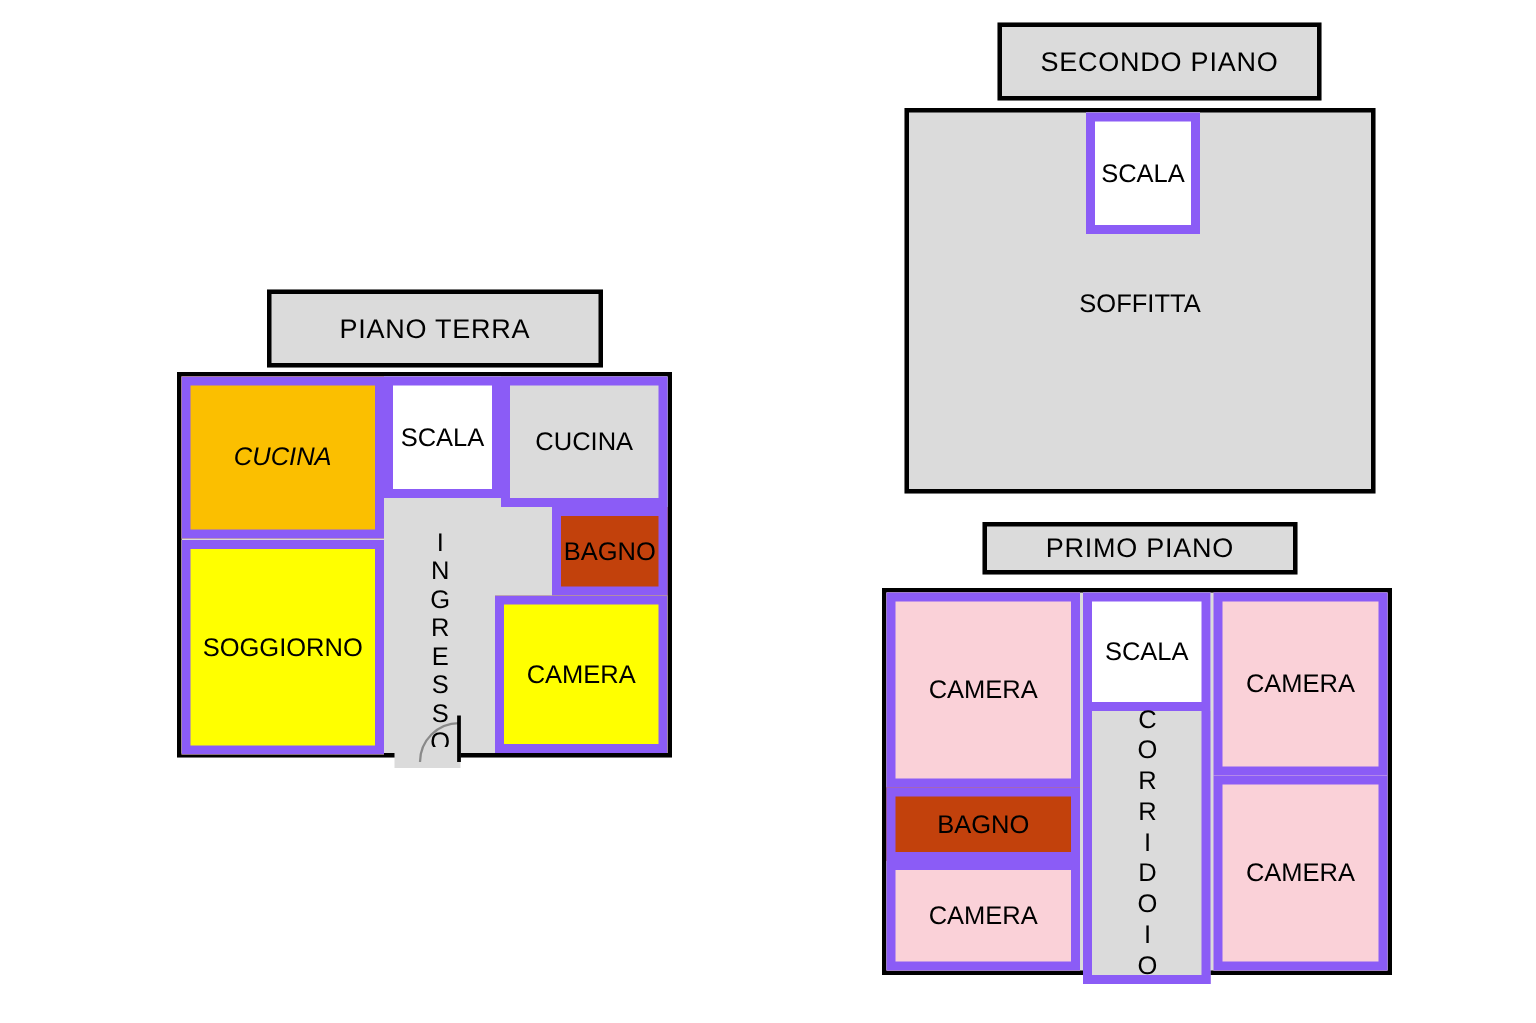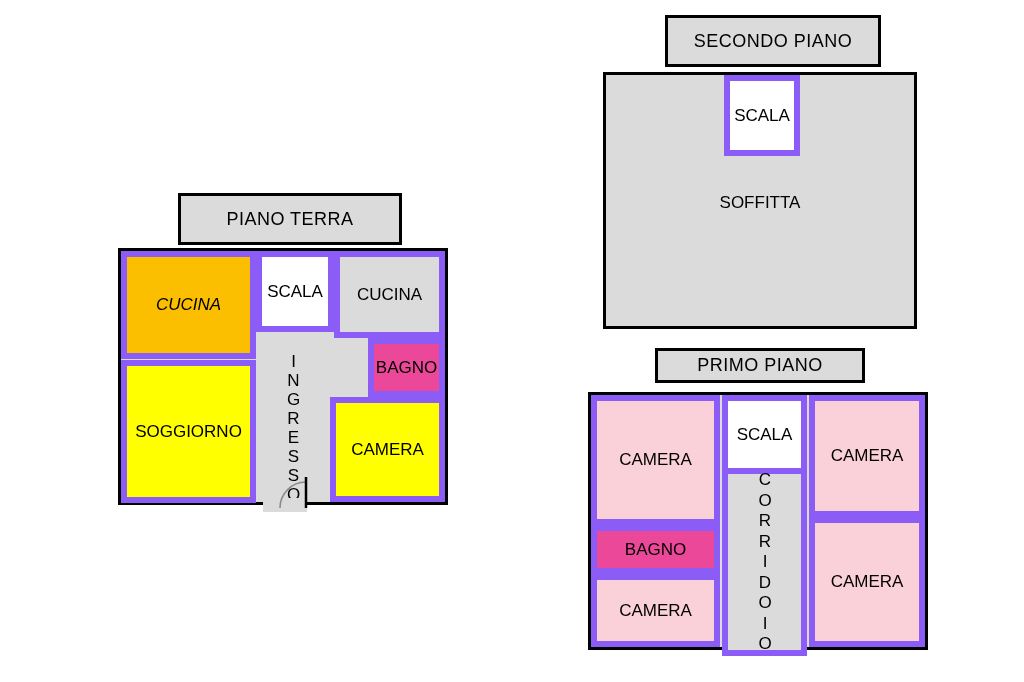--- a/index.html
+++ b/index.html
@@ -48,21 +48,21 @@
     font-size: 17px;
   }
   .vtext {
     writing-mode: vertical-rl;
     text-orientation: upright;
     white-space: nowrap;
   }
   .fill-orange { background: #FBBF00; }
   .fill-yellow { background: #FFFF00; }
   .fill-pink   { background: #FAD1D8; }
-  .fill-blue   { background: #ec4899; }
+  .fill-blue   { background: #c2410c; }
   .fill-gray   { background: #DBDBDB; }
   .fill-white  { background: #FFFFFF; }
 
   
   #pt-title { left: 178px; top: 165px; width: 224px; height: 52px; margin-top: 28px; }
   #pt-plan  { left: 118px; top: 248px; width: 330px; height: 257px; }
   #pt-cucina    { left: 0;     top: 0;     width: 135px; height: 108px; font-style: italic; }
   #pt-soggiorno { left: 0;     top: 109px; width: 135px; height: 143px; }
   #pt-scala     { left: 135px; top: 0;     width: 78px;  height: 81px;  }
   #pt-servizi   { left: 213px; top: 0;     width: 111px; height: 87px;  }

